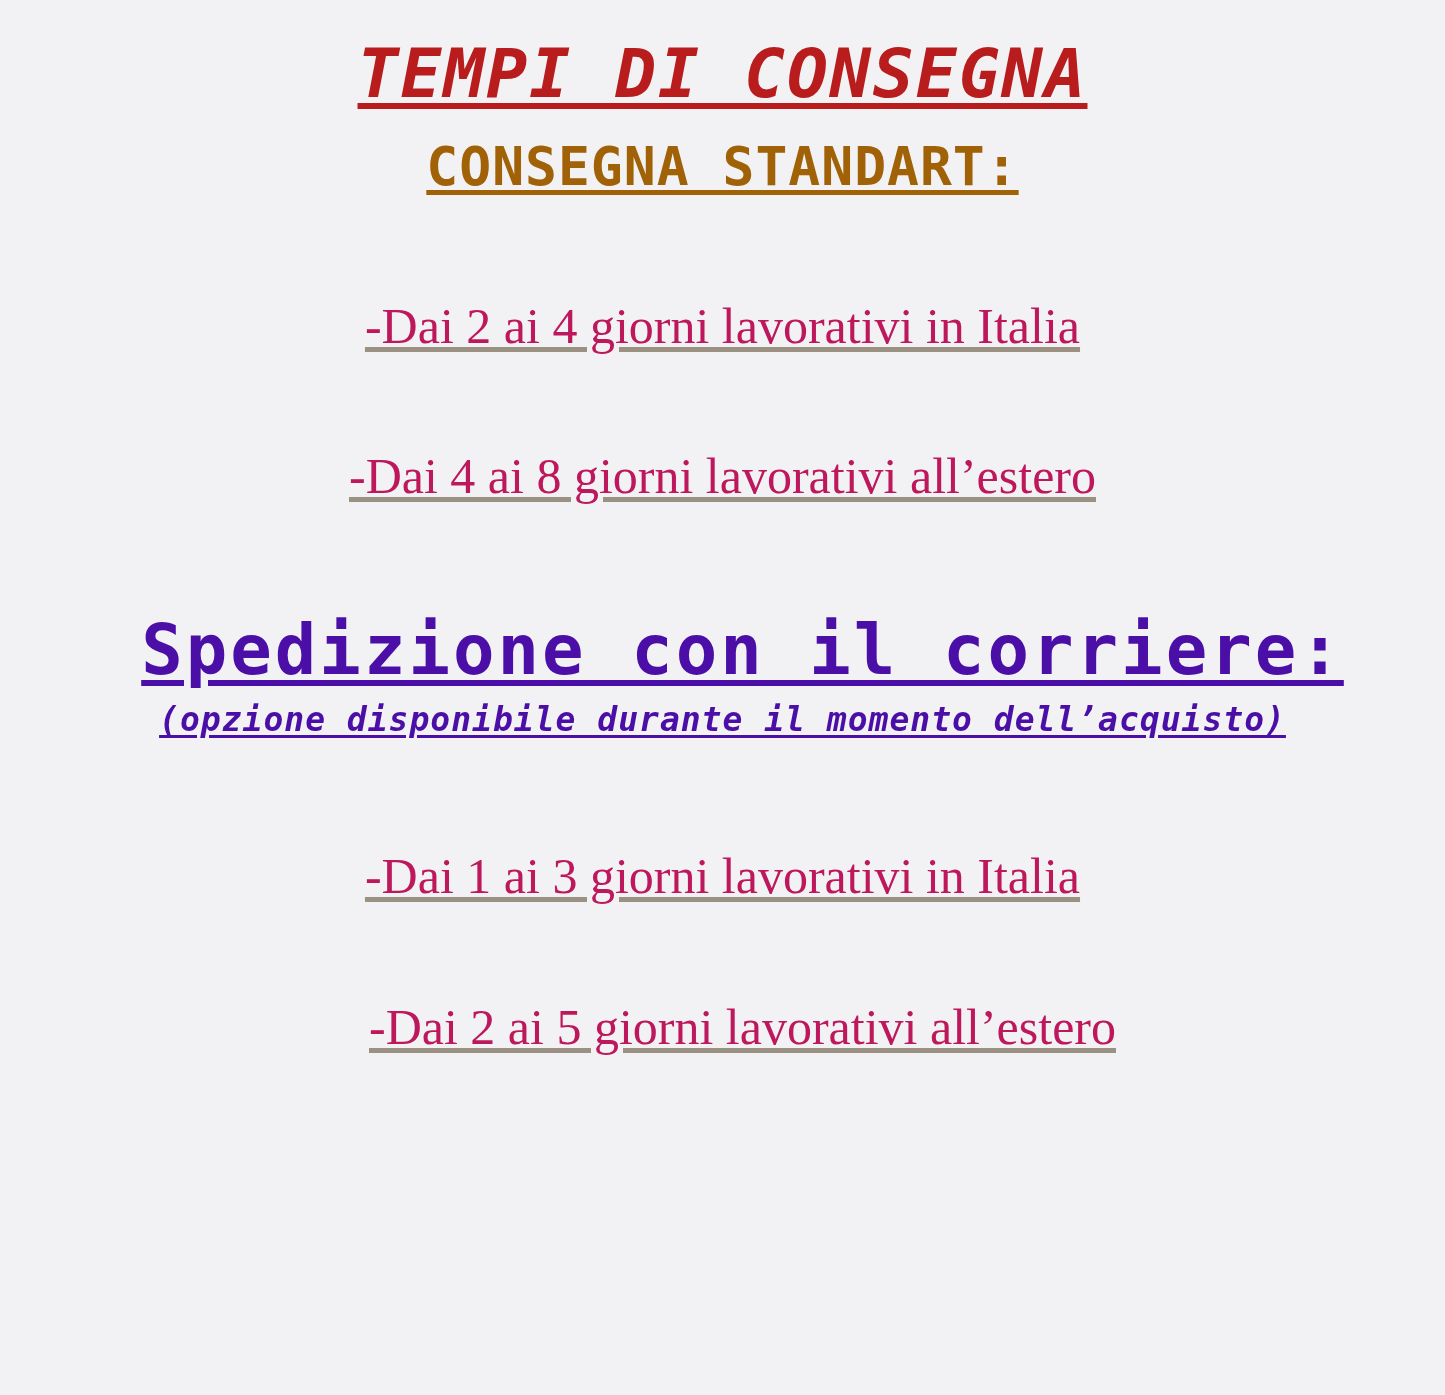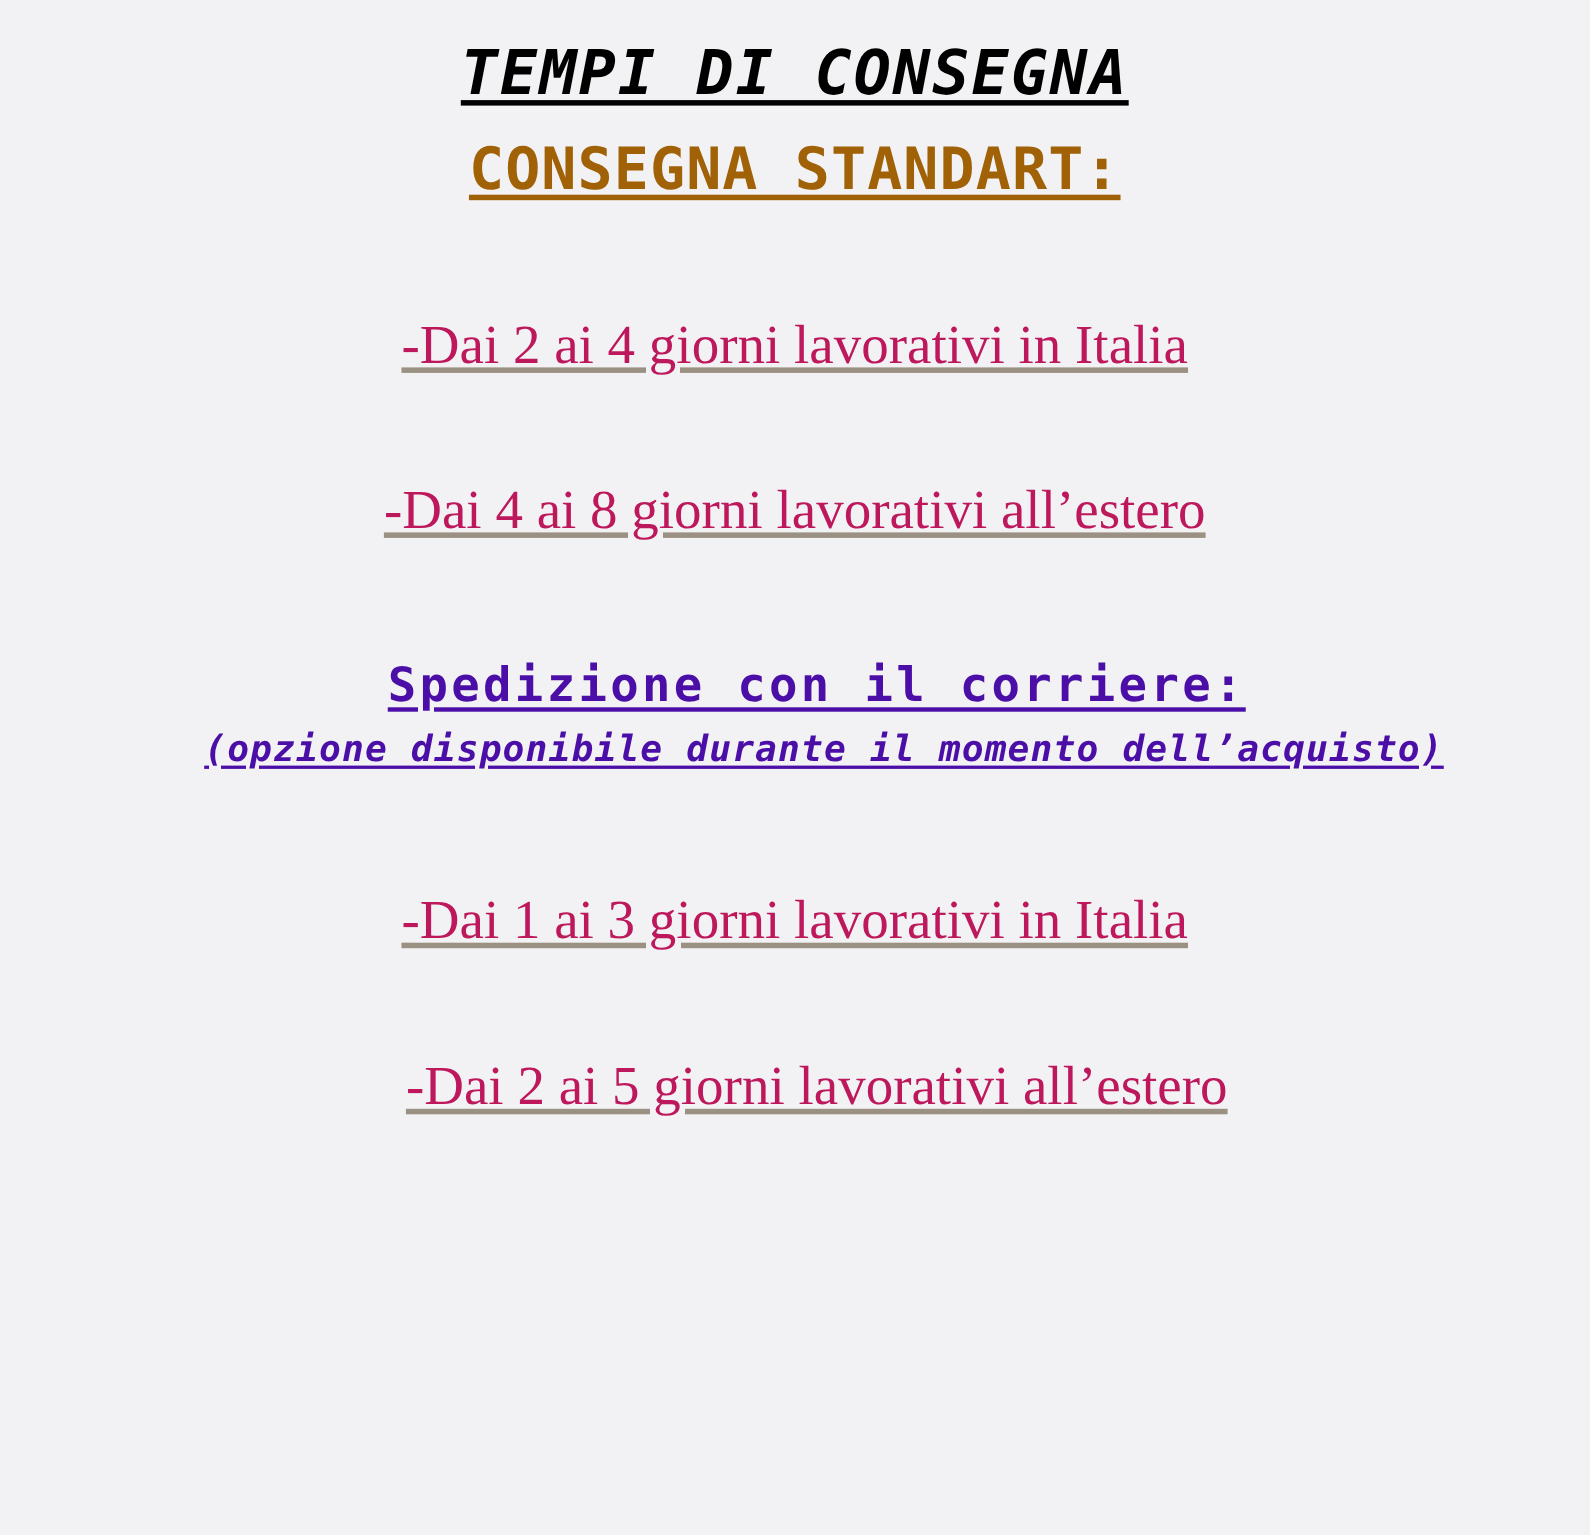--- a/index.html
+++ b/index.html
@@ -17,25 +17,25 @@
   .page {
     position: relative;
     width: 1445px;
     height: 1395px;
     box-sizing: border-box;
     padding: 0;
   }
 
   .title {
     text-align: center;
-    color: #000000;
+    color: #b91c1c;
     font-family: "DejaVu Sans Mono", monospace;
     font-weight: bold;
     font-style: italic;
-    font-size: 56px;
+    font-size: 68px;
     letter-spacing: 2px;
     text-decoration: underline;
     text-underline-offset: 6px;
     margin: 38px 0 0 0;
     line-height: 1.05;
     white-space: nowrap;
   }
 
   .subtitle {
     text-align: center;
@@ -64,32 +64,32 @@
   }
 
   .std-1 { margin-top: 104px; }
   .std-2 { margin-top: 95px; }
 
   .section-head {
     text-align: center;
     color: #4b0fa8;
     font-family: "DejaVu Sans Mono", monospace;
     font-weight: bold;
-    font-size: 43px;
+    font-size: 69px;
     letter-spacing: 3px;
     text-decoration: underline;
     text-underline-offset: 6px;
     margin: 110px 0 0 0;
     line-height: 1.05;
     white-space: nowrap;
     padding-left: 40px;
   }
 
   .section-note {
-    text-align: right;
+    text-align: center;
     color: #4b0fa8;
     font-family: "DejaVu Sans Mono", monospace;
     font-weight: bold;
     font-style: italic;
     font-size: 33px;
     letter-spacing: 1px;
     text-decoration: underline;
     text-underline-offset: 4px;
     margin: 12px auto 0 auto;
     width: 1180px;

